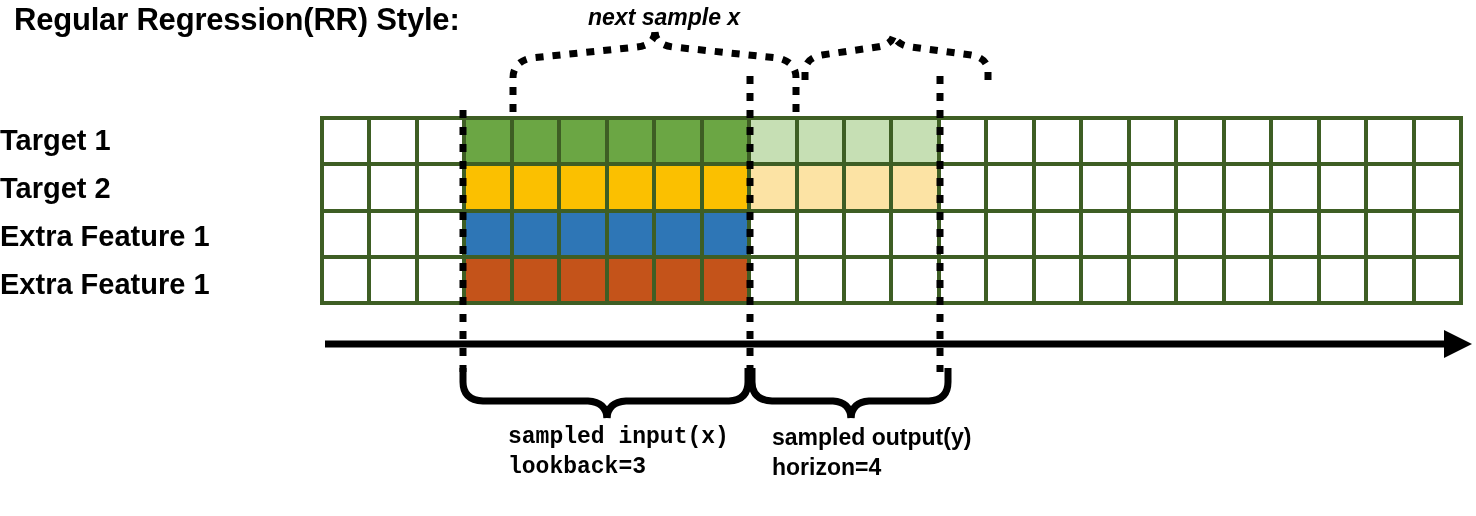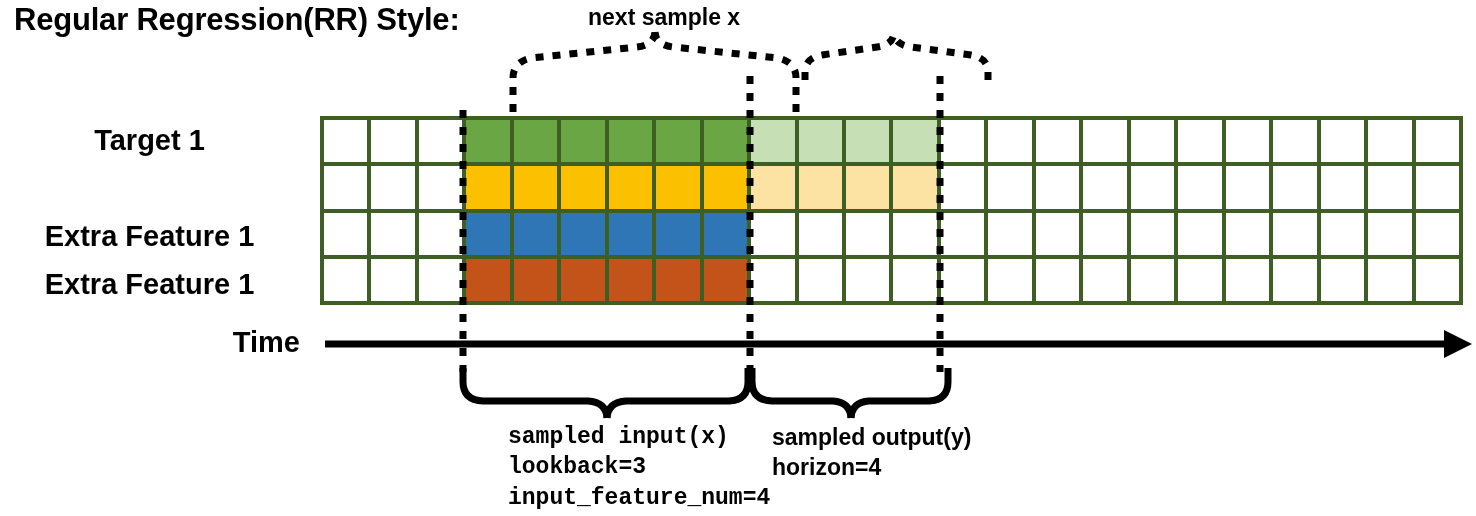--- a/index.html
+++ b/index.html
@@ -9,21 +9,21 @@
 
   
   #title{
     position:absolute;left:14px;top:2px;
     font-size:31px;font-weight:700;letter-spacing:-.2px;white-space:nowrap;
   }
 
   
   .row-label{
     position:absolute;right:0;width:320px;
-    text-align:center;padding-right:21px;box-sizing:border-box;
+    text-align:left;padding-right:21px;box-sizing:border-box;
     font-size:29px;font-weight:700;white-space:nowrap;line-height:1;
   }
   #lbl-t1{left:0;top:126px;}
   #lbl-t2{left:0;top:174px;}
   #lbl-e1{left:0;top:222px;}
   #lbl-e2{left:0;top:270px;}
   #lbl-time{
     position:absolute;left:0;width:313px;top:328px;
     text-align:right;padding-right:13px;box-sizing:border-box;
     font-size:29px;font-weight:700;white-space:nowrap;line-height:1;
@@ -45,21 +45,21 @@
   .c-gold{background:#fbc000 !important;}
   .c-gold-l{background:#fce3a4 !important;}
   .c-blue{background:#2e76b6 !important;}
   .c-orange{background:#c4531a !important;}
 
   
   #overlay{position:absolute;left:0;top:0;width:1476px;height:516px;pointer-events:none;}
 
   
   .top-note{
-    position:absolute;font-size:23px;font-weight:600;
+    position:absolute;font-size:23px;font-style:italic;font-weight:600;
     white-space:nowrap;line-height:1;
   }
   #note-x{left:588px;top:6px;}
   #note-y{left:818px;top:6px;}
 
   
   .ann{
     position:absolute;font-size:23px;font-weight:600;line-height:1.32;
     white-space:nowrap;
   }
@@ -68,23 +68,23 @@
   .ann div{display:block;}
 </style>
 </head>
 <body>
 
 <div class="stage">
 
   <div id="title">Regular Regression(RR) Style:</div>
 
   <div class="row-label" id="lbl-t1">Target 1</div>
+  <div class="row-label" id="lbl-t2">Target 2</div>
   <div class="row-label" id="lbl-e1">Extra Feature 1</div>
   <div class="row-label" id="lbl-e2">Extra Feature 1</div>
-  <div id="lbl-time">Time</div>
 
   <div id="grid">
       <div class="cell "></div>
       <div class="cell "></div>
       <div class="cell "></div>
       <div class="cell c-green"></div>
       <div class="cell c-green"></div>
       <div class="cell c-green"></div>
       <div class="cell c-green"></div>
       <div class="cell c-green"></div>
@@ -176,21 +176,20 @@
       <div class="cell "></div>
       <div class="cell "></div>
       <div class="cell "></div>
     </div>
 
   <div class="top-note" id="note-x">next sample x</div>
 
   <div class="ann" id="ann-x">
     <div>sampled input(x)</div>
     <div>lookback=3</div>
-    <div>input_feature_num=4</div>
   </div>
 
   <div class="ann" id="ann-y">
     <div>sampled output(y)</div>
     <div>horizon=4</div>
   </div>
 
   <svg id="overlay" viewBox="0 0 1476 516">
 
     <g>

